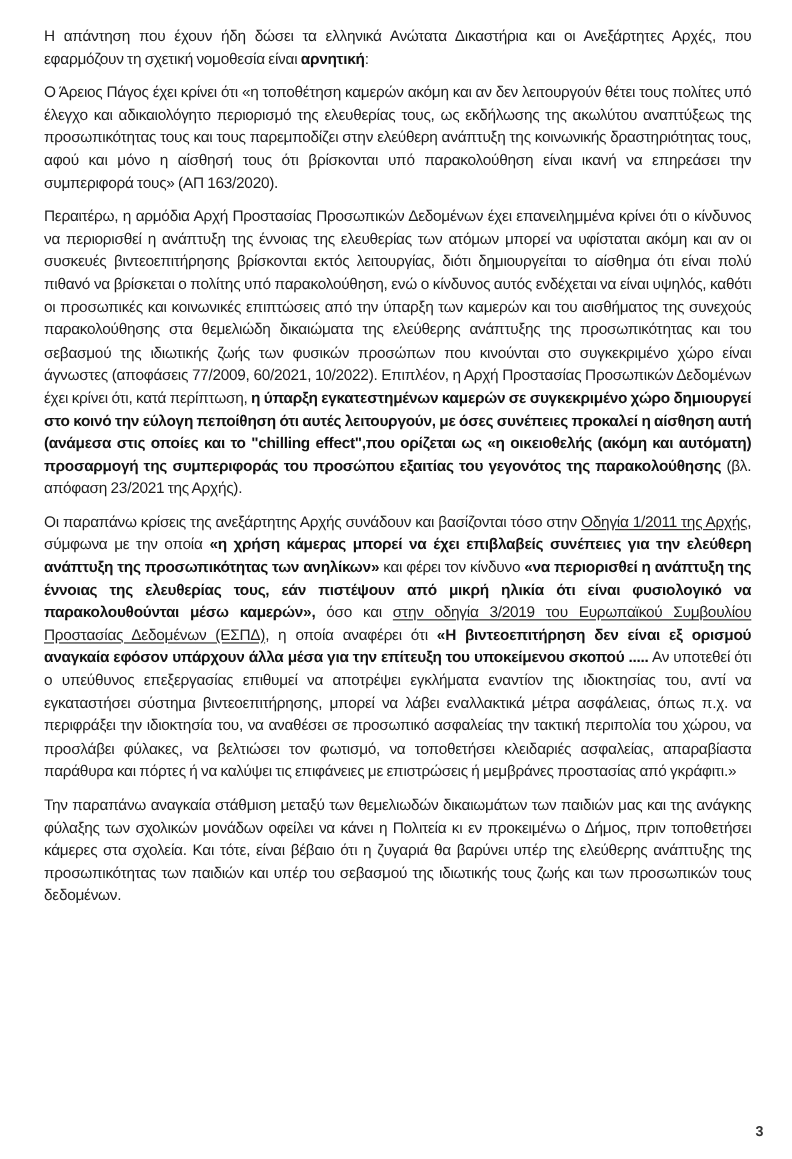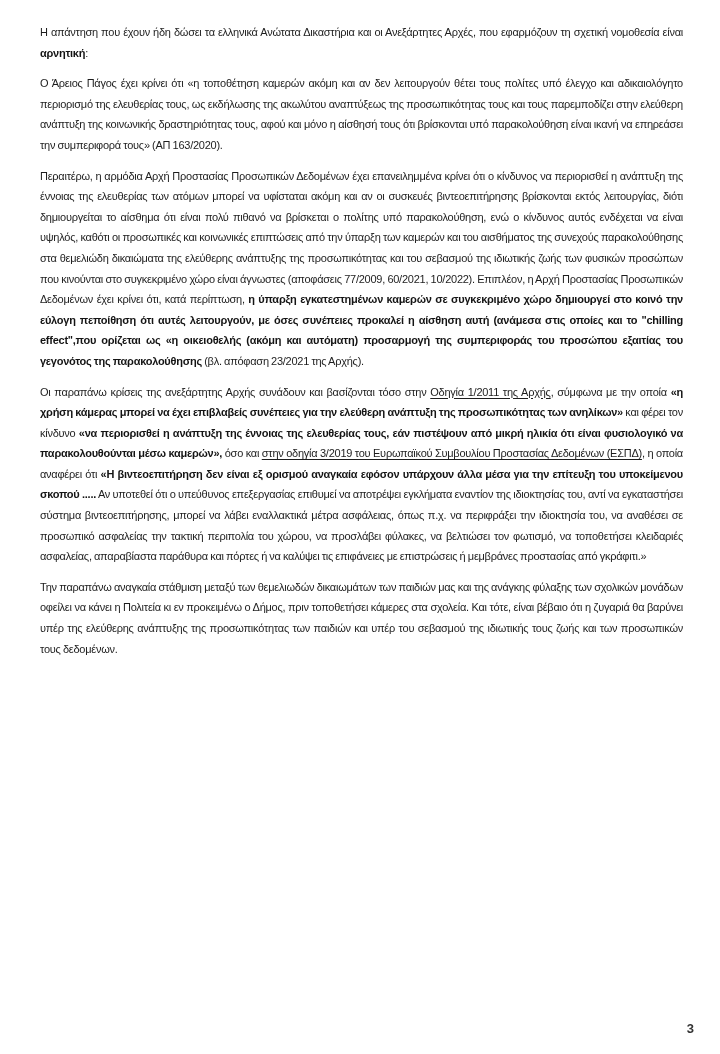--- a/index.html
+++ b/index.html
@@ -4,21 +4,21 @@
   <style>
     html, body { margin: 0; padding: 0; background: #ffffff; }
     body { width: 720px; height: 1054px; position: relative; overflow: hidden; }
     .page {
       position: absolute; left: 0; top: 0; width: 720px; height: 1054px;
       background: #ffffff;
     }
     .content {
       position: absolute; left: 40px; top: 22px; width: 643px;
       font-family: "Liberation Sans", sans-serif;
-      font-size: 11px; line-height: 20.6px; color: #1d1d1d;
+      font-size: 14px; line-height: 20.6px; color: #1d1d1d;
       letter-spacing: -0.25px; word-spacing: -0.5px;
     }
     .para { margin: 0 0 10px 0; text-align: justify; text-justify: inter-word; }
     .b { font-weight: bold; color: #141414; }
     .u { text-decoration: underline; text-underline-offset: 2px; }
     .page-number {
       position: absolute; right: 26px; top: 1021px;
       font-family: "Liberation Sans", sans-serif; font-size: 13px; font-weight: bold; color: #333;
     }
   </style>

